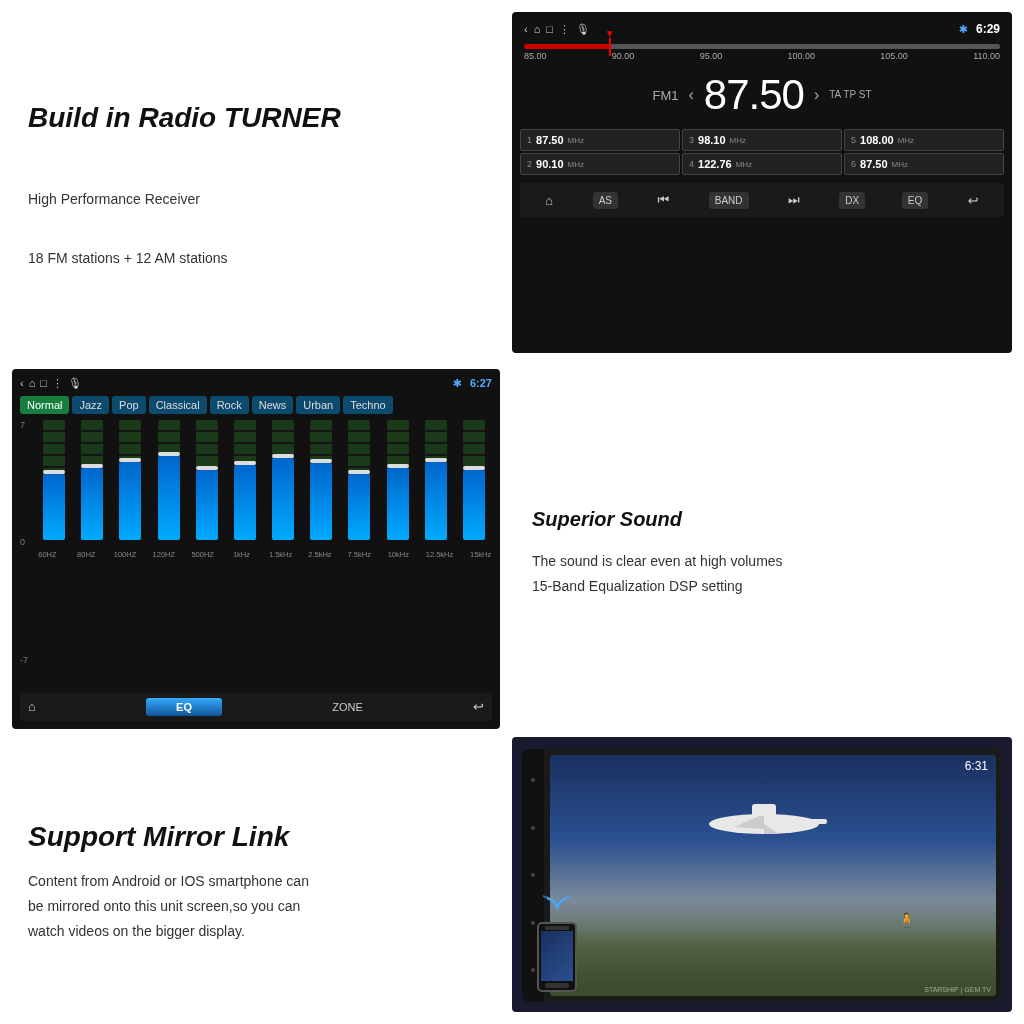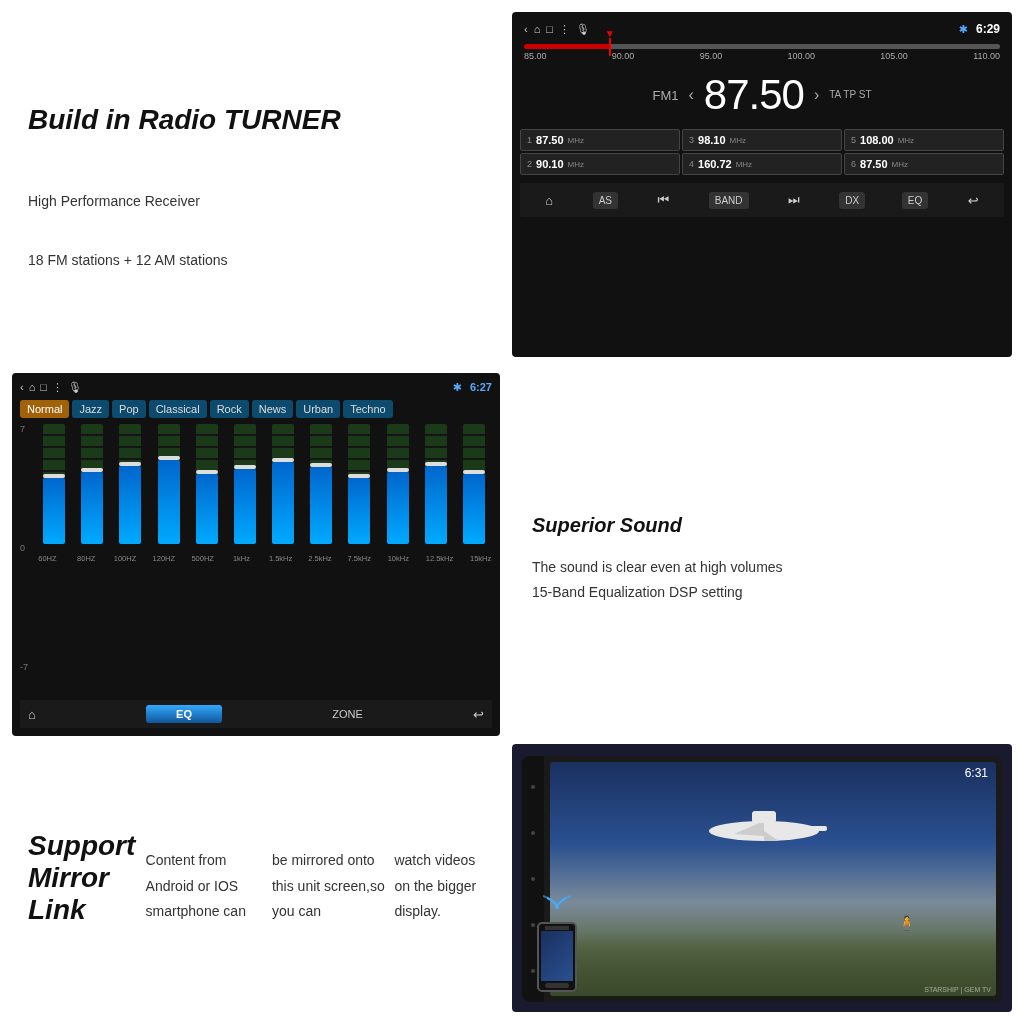--- a/index.html
+++ b/index.html
@@ -178,21 +178,21 @@
     .eq-preset-btn {
       padding: 3px 7px;
       border-radius: 3px;
       font-size: 11px;
       cursor: pointer;
       color: #ddd;
       background: #0c4a6e;
       border: none;
     }
     .eq-preset-btn.active {
-      background: #a16207;
+      background: #15803d;
       color: #fff;
     }
 
     .eq-bars-area {
       flex: 1;
       display: flex;
       flex-direction: column;
       position: relative;
     }
     .eq-grid-labels {
@@ -303,23 +303,22 @@
       color: #333;
       line-height: 1.8;
     }
 
     
     .mirror-text {
       grid-column: 1;
       grid-row: 3;
       padding: 24px 20px 16px 28px;
       display: flex;
-      flex-direction: row;
+      flex-direction: column;
       justify-content: center;
-      align-items: center;
     }
     .mirror-text h2 {
       font-size: 28px;
       font-weight: 900;
       font-style: italic;
       color: #111;
       margin-bottom: 16px;
       font-family: Arial Black, Arial, sans-serif;
     }
     .mirror-text p {
@@ -406,21 +405,21 @@
         <span class="preset-freq">108.00</span>
         <span class="preset-unit">MHz</span>
       </div>
       <div class="preset-item">
         <span class="preset-num">2</span>
         <span class="preset-freq">90.10</span>
         <span class="preset-unit">MHz</span>
       </div>
       <div class="preset-item">
         <span class="preset-num">4</span>
-        <span class="preset-freq">160.72</span>
+        <span class="preset-freq">122.76</span>
         <span class="preset-unit">MHz</span>
       </div>
       <div class="preset-item">
         <span class="preset-num">6</span>
         <span class="preset-freq">87.50</span>
         <span class="preset-unit">MHz</span>
       </div>
     </div>
 
     <div class="tuner-controls">

